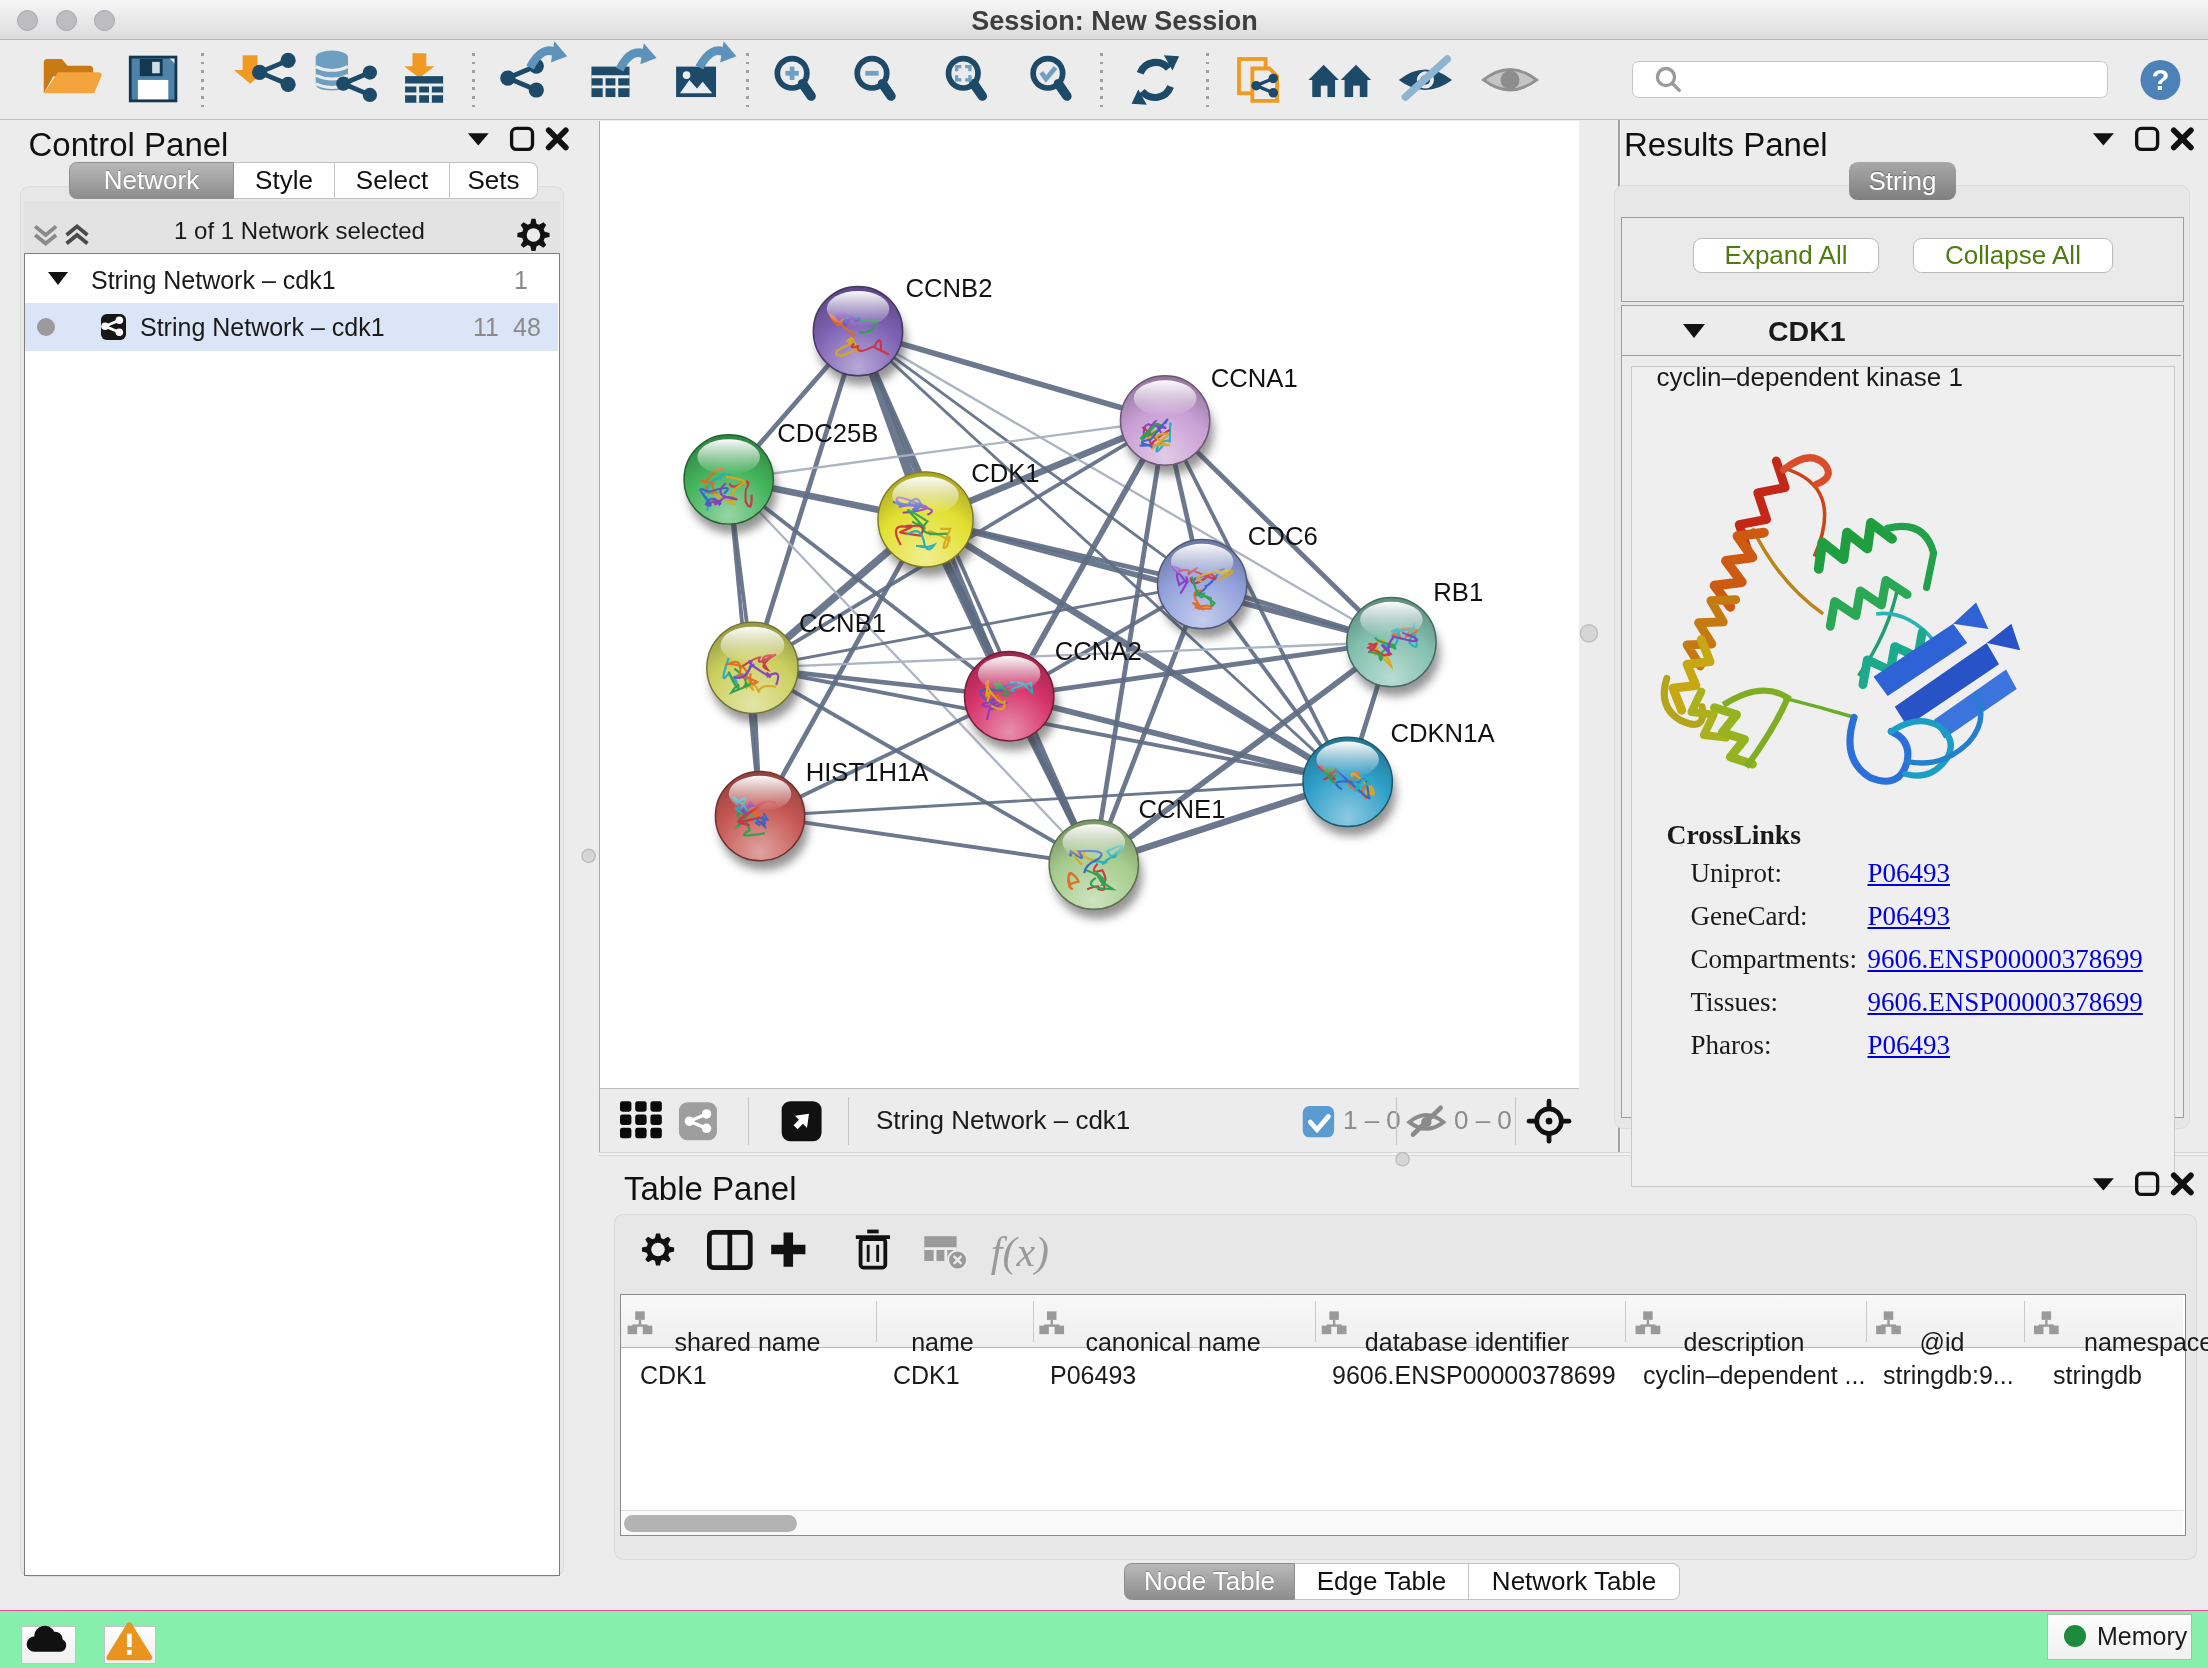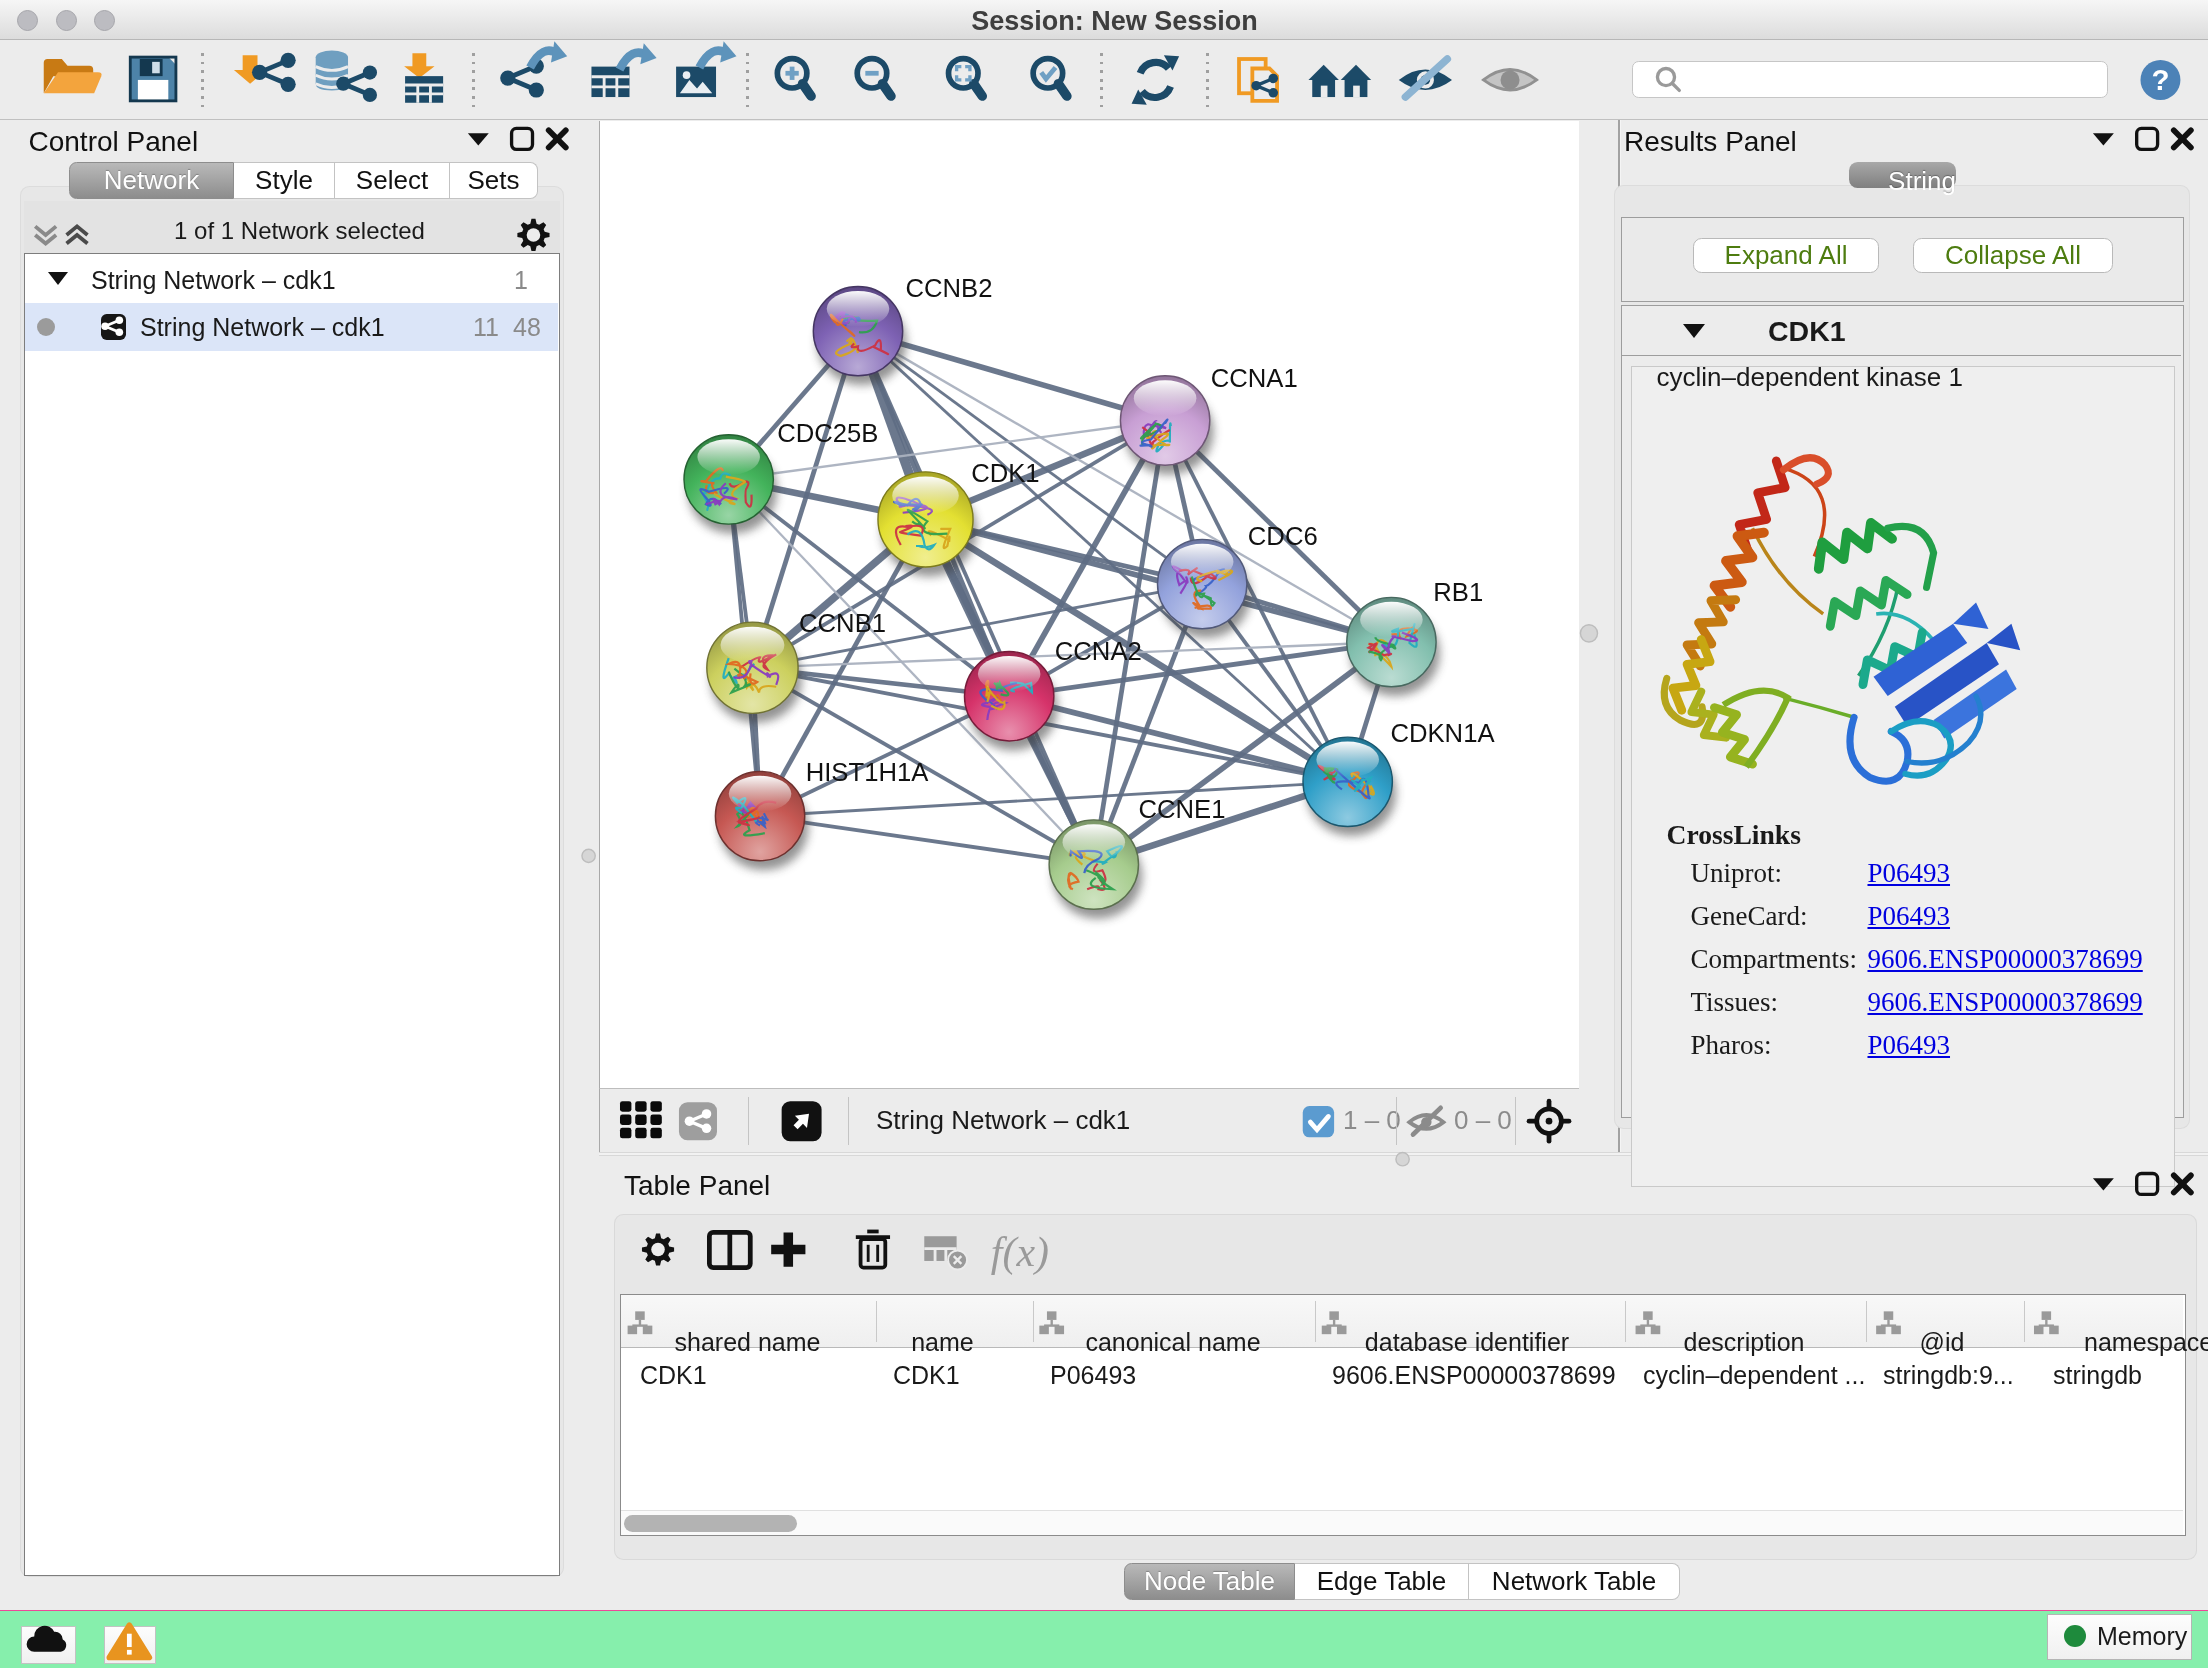--- a/index.html
+++ b/index.html
@@ -14,21 +14,21 @@
 #title-text { position:absolute; top:5.7px; left:0; width:2208px; text-align:center;
   font-size:27px; color:#3e3e3e; font-weight:bold;padding-left:21px; }
 
 #toolbar { position:absolute; left:0; top:41px; width:2208px; height:79px;
   background:#ececec; border-bottom:1px solid #c0c0c0; }
 .tsep { position:absolute; top:12.4px; height:54px; width:2.9px;
   background:repeating-linear-gradient(#9f9f9f 0 2.9px, rgba(0,0,0,0) 2.9px 8.6px); }
 #searchbox { position:absolute; left:1632px; top:61px; width:476px; height:37px;
   background:#fff; border:1.9px solid #c6c6c6; border-radius:6.7px; }
 
-.ptitle { font-size:28px; color:#111; }
+.ptitle { font-size:33px; color:#111; }
 
 .seg { position:absolute; display:flex; height:37px; }
 .seg .tab { height:37px; line-height:35px; text-align:center; font-size:26px;
   background:#fff; border:1px solid #c3c3c3; border-left:none; color:#111; }
 .seg .tab:first-child { border-left:1px solid #c3c3c3; border-radius:7.6px 0 0 7.6px; }
 .seg .tab:last-child { border-radius:0 7.6px 7.6px 0; }
 .seg .tab.sel { background:linear-gradient(#b9b9b9,#8d8d8d); color:#fff;
   border-color:#8d8d8d; text-shadow:0 -1px 1px rgba(0,0,0,.25); }
 
 #cp-pane { position:absolute; left:20px; top:186px; width:544px; height:1391px;
@@ -416,22 +416,22 @@
   <div class="nsep" style="left:915px;"></div>
 </div>
 
 <div style="position:absolute; left:1618px; top:120px; width:1.9px; height:1032px; background:#a2a2a2;"></div>
 <div style="position:absolute; left:1620px; top:120px; width:1px; height:1032px; background:#f5f5f5;"></div>
 <div style="position:absolute; left:599px; top:1152px; width:1609px; height:3.8px; background:#f2f2f2; border-top:1px solid #d8d8d8; border-bottom:1px solid #d8d8d8;"></div>
 
 <div id="results-panel">
   <div class="ptitle abs" style="left:1624px; top:126px;">Results Panel</div>
   <div id="rp-pane"></div>
-  <div style="position:absolute; left:1849px; top:162px; width:107px; height:26px; border-radius:8.6px;
-    background:linear-gradient(#a8a8a8,#7f7f7f); color:#fff; text-align:right; line-height:38px;
+  <div style="position:absolute; left:1849px; top:162px; width:107px; height:38px; border-radius:8.6px;
+    background:linear-gradient(#a8a8a8,#7f7f7f); color:#fff; text-align:center; line-height:38px;
     font-size:26px; text-shadow:0 -1px 1px rgba(0,0,0,.3);">String</div>
   <div id="rp-box1">
     <div class="btnw" style="left:71px; top:20px; width:186px;">Expand All</div>
     <div class="btnw" style="left:291px; top:20px; width:200px;">Collapse All</div>
   </div>
   <div id="rp-box2">
     <div id="rp-box2-head">
       <span style="position:absolute; left:61px; top:18px; width:0; height:0; border:11.4px solid transparent; border-top:14.3px solid #111; border-bottom:none;"></span>
       <span style="position:absolute; left:146px; top:0; line-height:50px; font-size:28.5px; font-weight:bold;">CDK1</span>
     </div>

